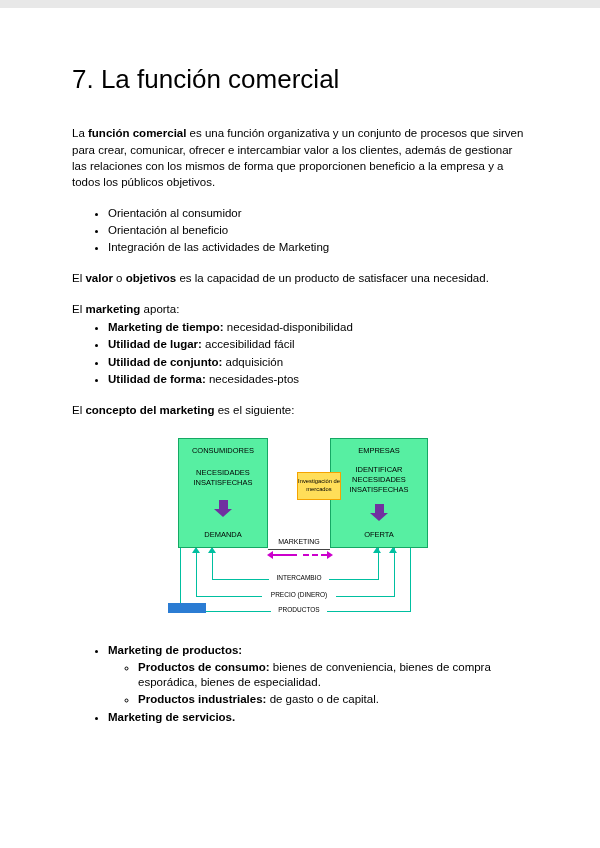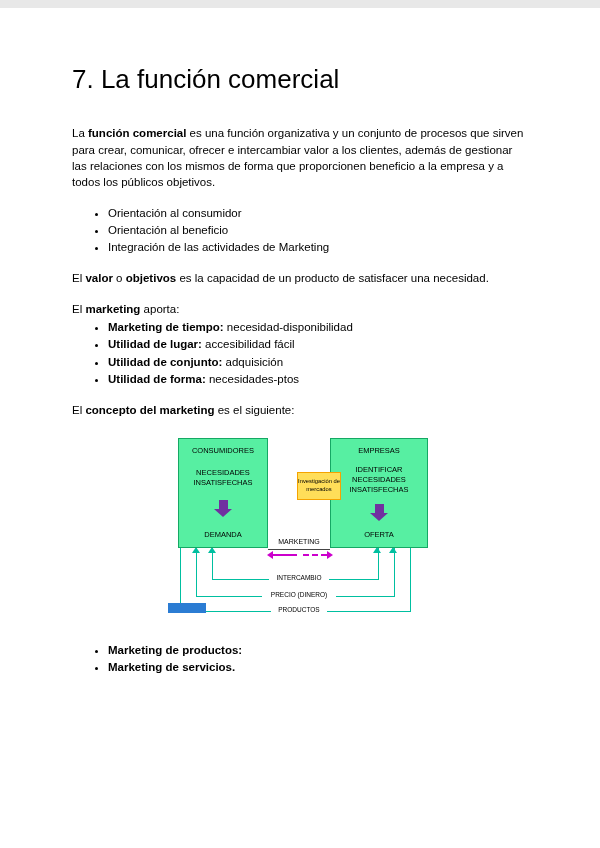--- a/index.html
+++ b/index.html
@@ -136,17 +136,21 @@
     <div class="bracket-label intercambio-label">INTERCAMBIO</div>
     <div class="bracket-label precio-label">PRECIO (DINERO)</div>
     <div class="bracket-label productos-label">PRODUCTOS</div>
 
     <div class="blue-bar"></div>
   </div>
 
   <ul class="blist">
     <li>
       <strong>Marketing de productos:</strong>
+      <ul class="sublist">
+        <li><strong>Productos de consumo:</strong><span> bienes de conveniencia, bienes de compra esporádica, bienes de especialidad.</span></li>
+        <li><strong>Productos industriales:</strong><span> de gasto o de capital.</span></li>
+      </ul>
     </li>
     <li><strong>Marketing de servicios.</strong></li>
   </ul>
 
 </div>
 
 </body></html>

